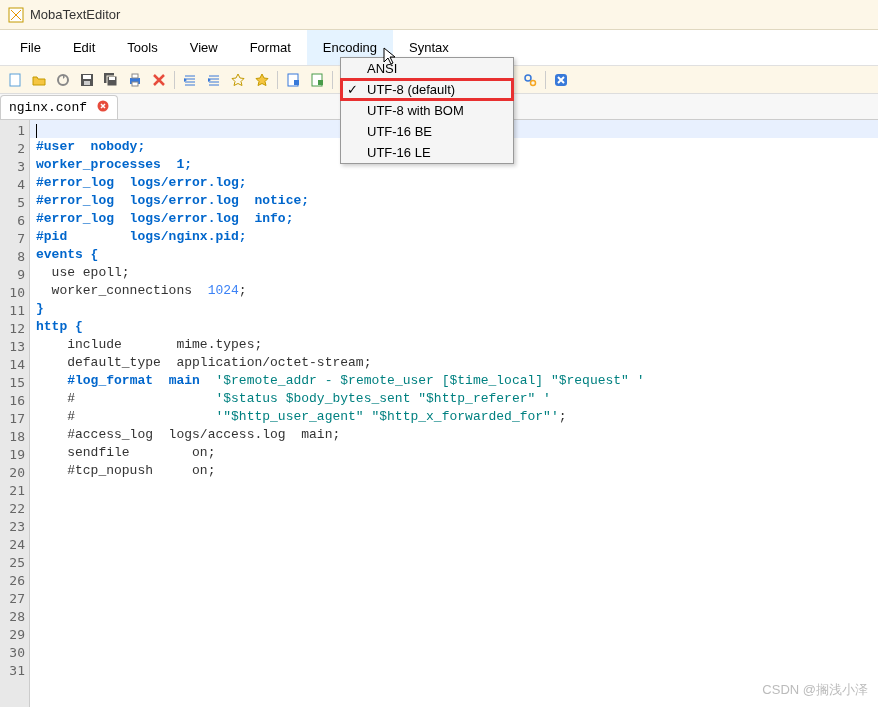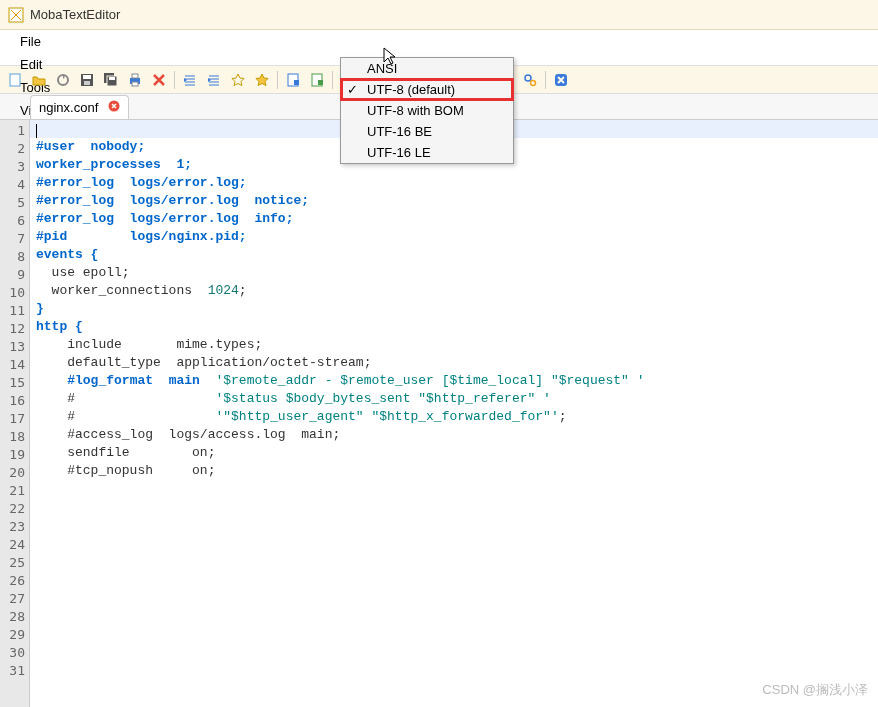--- a/index.html
+++ b/index.html
@@ -2,39 +2,39 @@
 <html><head>
 <meta charset="utf-8">
 <style>
 * { box-sizing: border-box; margin: 0; padding: 0; }
 body { font-family: "Segoe UI", Tahoma, sans-serif; font-size: 13px; background: #f0f0f0; width: 878px; height: 707px; overflow: hidden; position: relative; }
 
 .titlebar { height: 30px; background: #fdf7e8; display: flex; align-items: center; padding: 0 8px; border-bottom: 1px solid #e0d8c0; }
 .titlebar .app-icon { width: 16px; height: 16px; margin-right: 6px; display: inline-flex; }
 .titlebar .title { color: #333; font-size: 13px; }
 
-.menubar { height: 36px; background: #fff; display: flex; align-items: stretch; padding: 0 4px; border-bottom: 1px solid #e0e0e0; flex-direction: column; }
+.menubar { height: 36px; background: #fff; display: flex; align-items: stretch; padding: 0 4px; border-bottom: 1px solid #e0e0e0; }
 .menubar .menu-item { padding: 4px 16px; display: flex; align-items: center; color: #000; cursor: default; }
 .menubar .menu-item.open { background: #e5f3ff; }
 
 .toolbar { height: 28px; background: #fdf7e8; display: flex; align-items: center; padding: 0 4px; border-bottom: 1px solid #ddd; gap: 2px; }
 .toolbar .tb { width: 22px; height: 22px; display: inline-flex; align-items: center; justify-content: center; cursor: default; }
 .toolbar .sep { width: 1px; height: 18px; background: #ccc; margin: 0 2px; }
 .toolbar .tb.selected { background: #cce8ff; border: 1px solid #99d1ff; }
 
-.tabbar { height: 26px; background: #f7f7f7; display: flex; align-items: center; padding-left: 30px; border-bottom: 1px solid #ccc; }
+.tabbar { height: 26px; background: #f7f7f7; display: flex; align-items: flex-end; border-bottom: 1px solid #ccc; font-family: Liberation Mono, monospace; }
 .tab { height: 24px; background: #fff; border: 1px solid #ccc; border-bottom: none; border-radius: 4px 4px 0 0; padding: 2px 8px; display: flex; align-items: center; gap: 10px; }
 .tab .close { color: #e74c3c; font-weight: bold; }
 
 .editor { display: flex; height: calc(707px - 30px - 28px - 28px - 26px); background: #fff; position: relative; }
 .gutter { width: 30px; background: #e8e8e8; border-right: 1px solid #ccc; text-align: right; padding: 2px 4px 2px 0; color: #666; font-family: Consolas, monospace; font-size: 13px; line-height: 18px; }
 .code { flex: 1; padding: 2px 6px; font-family: Consolas, "Courier New", monospace; font-size: 13px; line-height: 18px; white-space: pre; color: #333; }
 .code .c-blue { color: #0066cc; font-weight: bold; }
 .code .c-str { color: #008080; }
-.code .c-num { color: #0f766e; }
+.code .c-num { color: #3b82f6; }
 .code .line1 { background: #e8f0fe; display: block; margin: -2px -6px 0 -6px; padding: 2px 6px 0 6px; height:18px;}
 .caret { display:inline-block; width:1px; height:14px; background:#000; vertical-align:middle;}
 
 .dropdown { position: absolute; left: 340px; top: 57px; width: 174px; background: #f5f5f5; border: 1px solid #999; box-shadow: 2px 2px 4px rgba(0,0,0,0.2); z-index: 10; }
 .dropdown .dd-item { padding: 3px 8px 3px 26px; position: relative; color: #000; }
 .dropdown .dd-item .checkmark { position: absolute; left: 6px; top: 3px; }
 .dropdown .dd-item.highlighted { outline: 3px solid #e83030; outline-offset: -2px; }
 
 .cursor-arrow { position: absolute; left: 383px; top: 47px; z-index: 20; pointer-events: none; }
 

